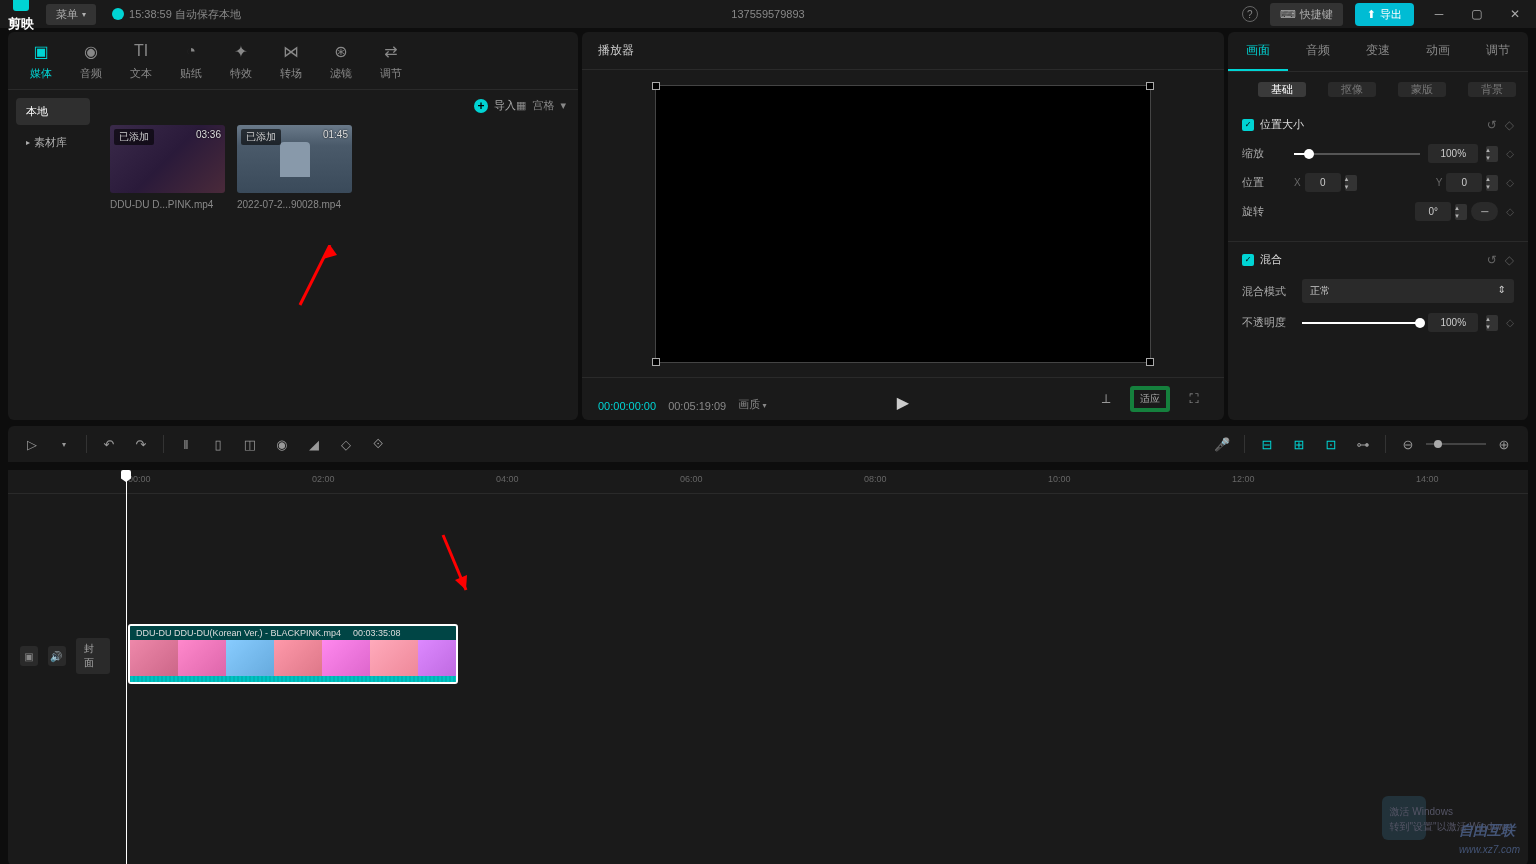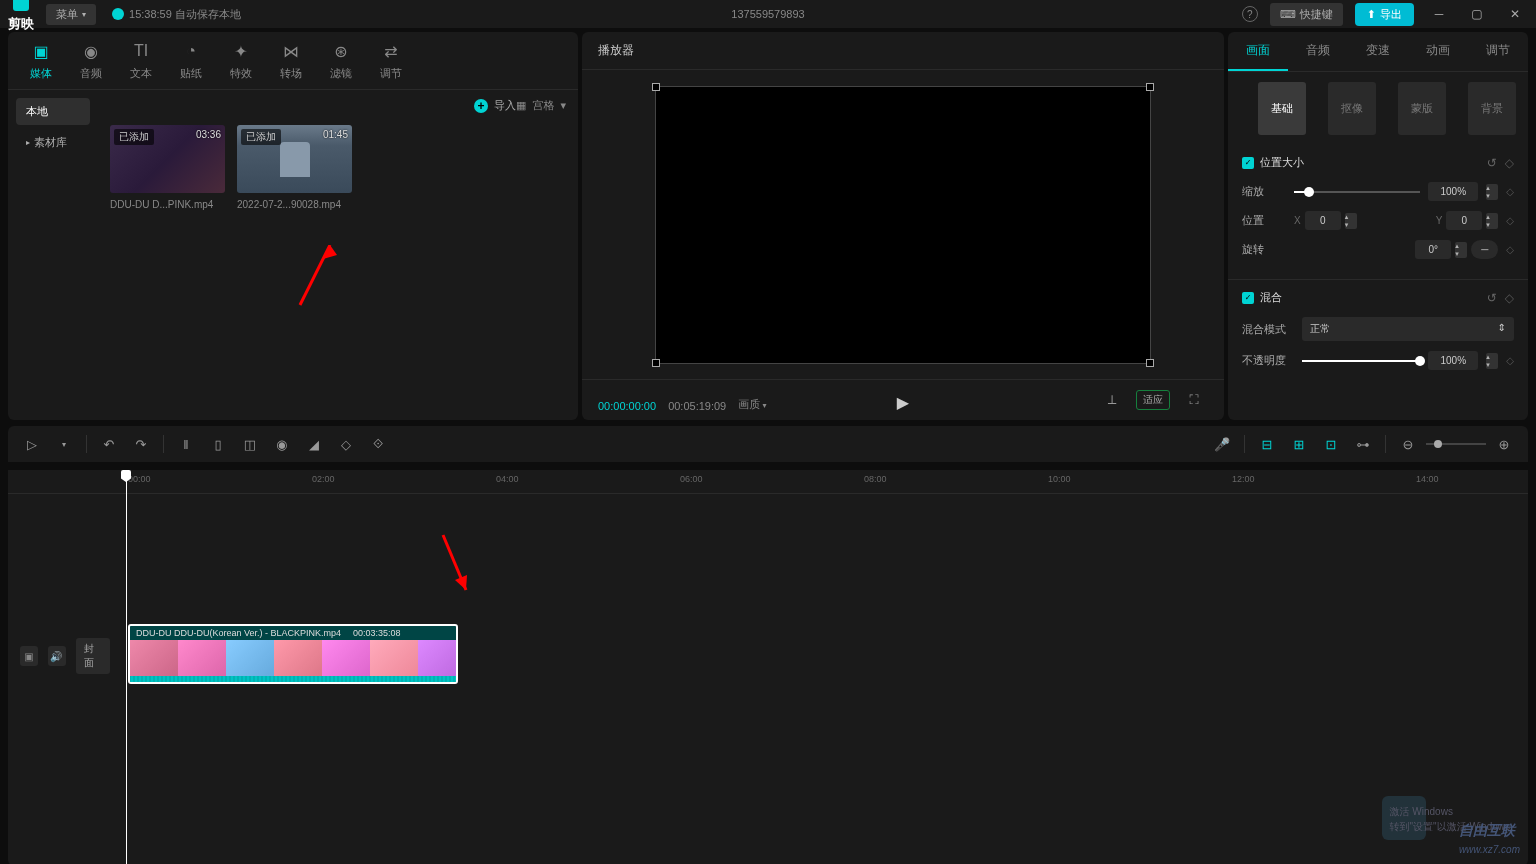--- a/index.html
+++ b/index.html
@@ -60,29 +60,29 @@
 .preview-handle.tr { top: -4px; right: -4px; }
 .preview-handle.bl { bottom: -4px; left: -4px; }
 .preview-handle.br { bottom: -4px; right: -4px; }
 .preview-controls { display: flex; align-items: flex-end; padding: 8px 16px; gap: 12px; border-top: 1px solid #2a2a2a; }
 .time-current { color: #00d4d4; font-size: 11px; }
 .time-total { color: #888; font-size: 11px; }
 .quality-sel { color: #888; font-size: 11px; cursor: pointer; }
 .quality-sel::after { content: " ▾"; font-size: 8px; }
 .play-btn { margin: 0 auto; cursor: pointer; color: #ccc; font-size: 16px; position: absolute; left: 50%; transform: translateX(-50%); }
 .preview-right-ctrl { margin-left: auto; display: flex; gap: 10px; align-items: center; }
-.preview-ctrl-btn { padding: 2px 6px; border: 1px solid #15803d; border-radius: 3px; font-size: 10px; cursor: pointer; color: #aaa; }
+.preview-ctrl-btn { padding: 2px 6px; border: 4px solid #15803d; border-radius: 3px; font-size: 10px; cursor: pointer; color: #aaa; }
 
 
 .right-panel { width: 300px; background: #1a1a1a; border-radius: 6px; margin: 4px 8px 0 0; }
 .right-tabs { display: flex; border-bottom: 1px solid #2a2a2a; }
 .right-tab { flex: 1; text-align: center; padding: 10px 0; font-size: 12px; cursor: pointer; color: #888; }
 .right-tab.active { color: #00d4d4; border-bottom: 2px solid #00d4d4; }
 .right-subtabs { display: flex; padding: 10px 12px; gap: 4px; }
-.right-subtab { flex: 1; text-align: center; padding: 19px 0; font-size: 11px; background: #2a2a2a; border-radius: 3px; cursor: pointer; color: #777; margin-left: 18px; }
+.right-subtab { flex: 1; text-align: center; padding: 0 0; font-size: 11px; background: #2a2a2a; border-radius: 3px; cursor: pointer; color: #777; margin-left: 18px; }
 .right-subtab.active { background: #3a3a3a; color: #fff; }
 .prop-section { padding: 10px 14px; border-bottom: 1px solid #2a2a2a; }
 .prop-section.noborder { border-bottom: none; }
 .prop-header { display: flex; align-items: center; gap: 6px; margin-bottom: 12px; font-size: 11px; color: #ddd; }
 .prop-check { width: 12px; height: 12px; background: #00d4d4; border-radius: 2px; display: flex; align-items: center; justify-content: center; font-size: 8px; color: #000; }
 .prop-reset-icons { margin-left: auto; display: flex; gap: 8px; color: #666; }
 .prop-reset-icons span { cursor: pointer; font-size: 12px; }
 .prop-row { display: flex; align-items: center; gap: 8px; margin-bottom: 10px; font-size: 11px; }
 .prop-label { width: 44px; color: #aaa; flex-shrink: 0; }
 .prop-slider { flex: 1; height: 2px; background: #555; position: relative; cursor: pointer; }

